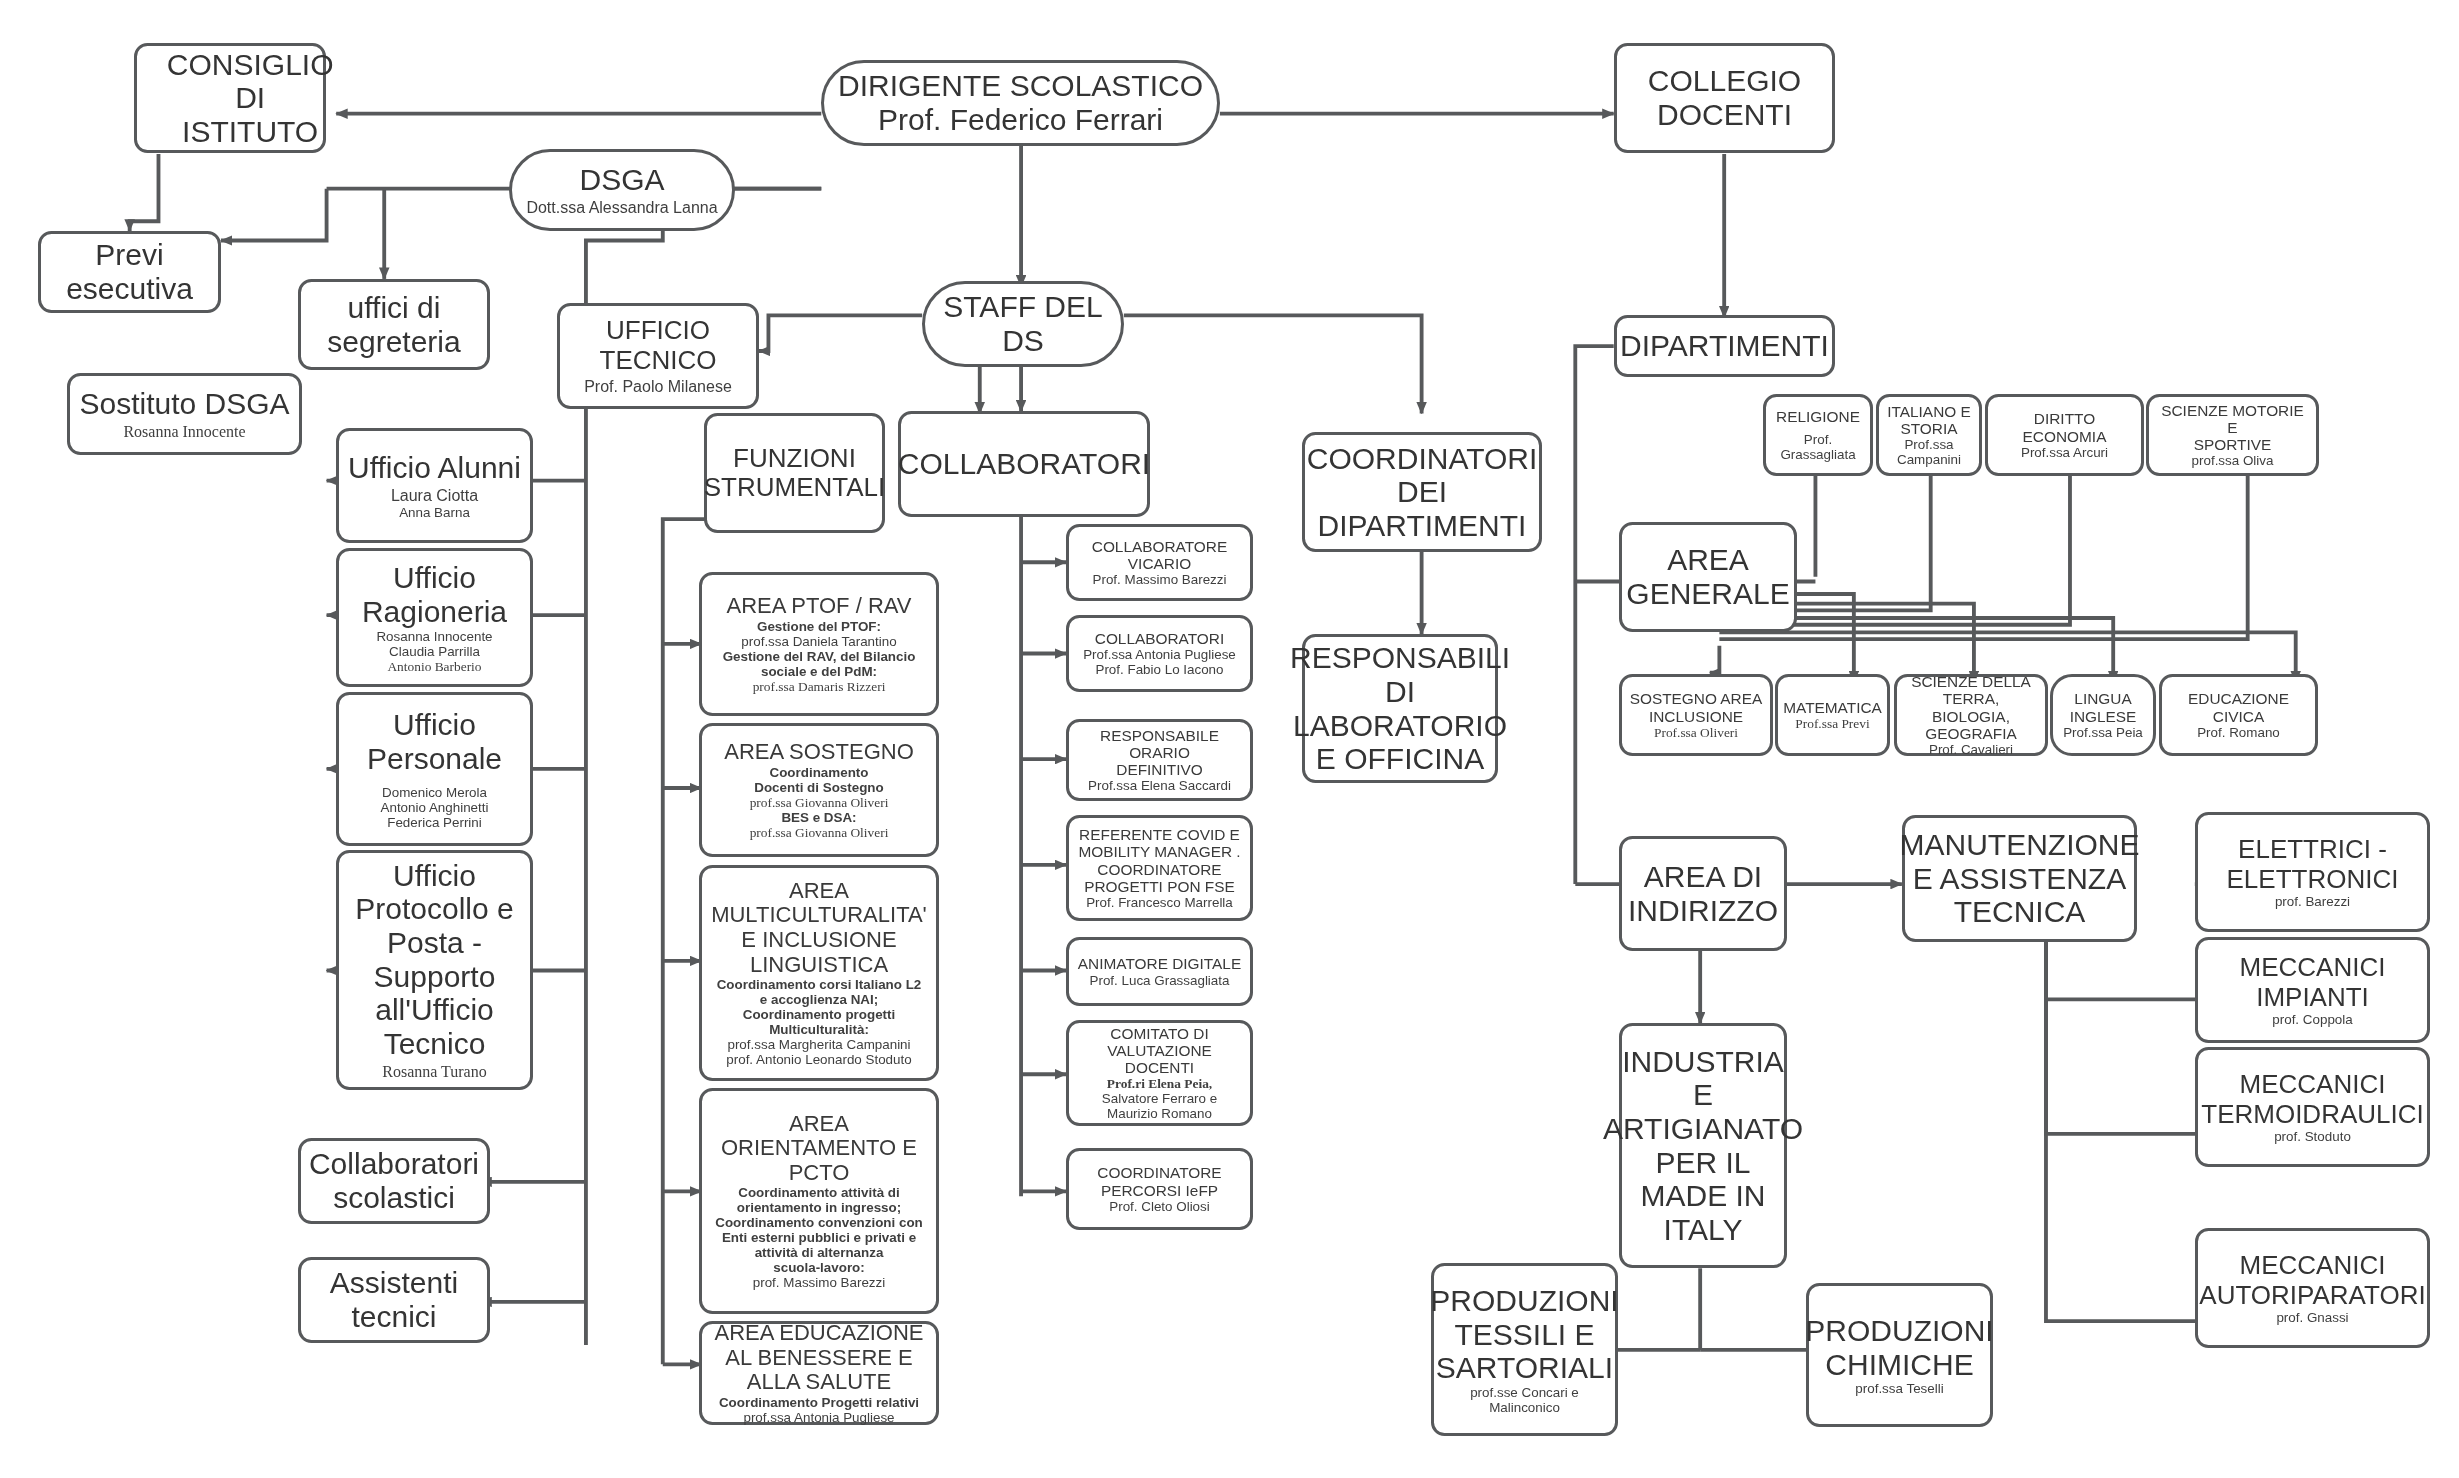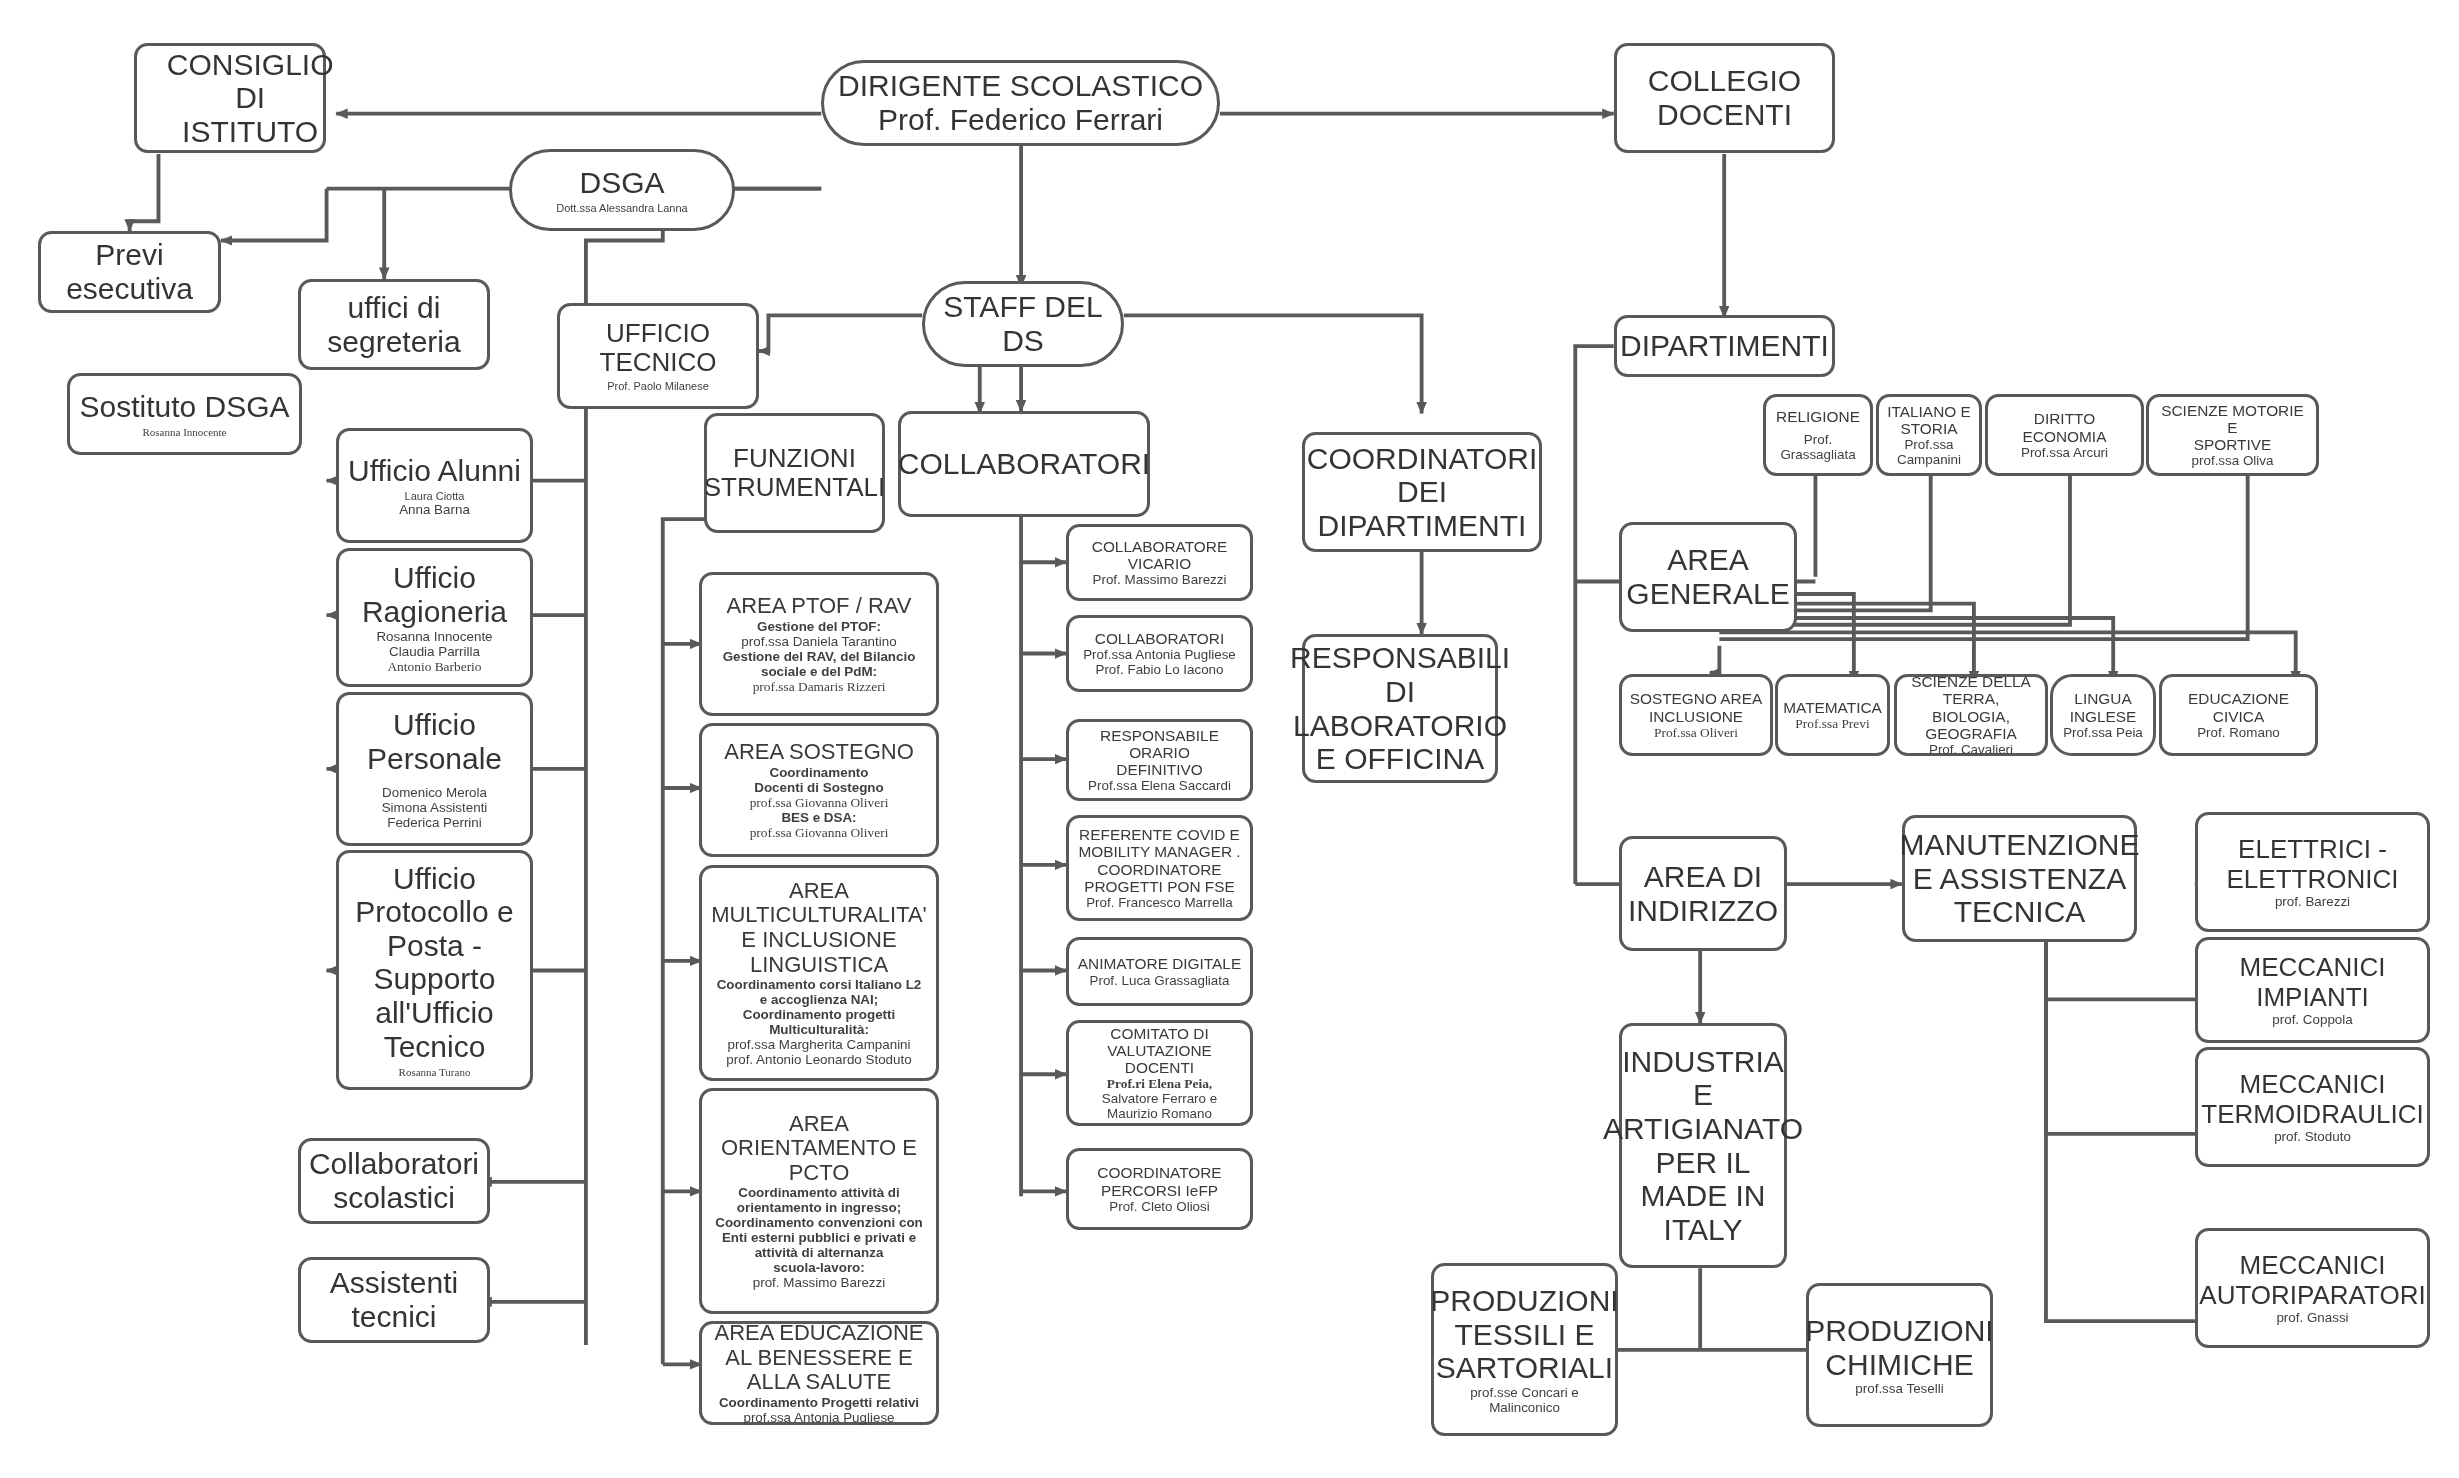--- a/index.html
+++ b/index.html
@@ -7,21 +7,21 @@
   #canvas{position:relative;width:2459px;height:1479px;background:#fff;overflow:hidden;}
   svg#wires{position:absolute;left:0;top:0;width:2459px;height:1479px;pointer-events:none;}
   .node{position:absolute;box-sizing:border-box;border:3.8px solid #57595b;border-radius:13.4px;background:#fff;
         display:flex;flex-direction:column;align-items:center;justify-content:center;text-align:center;
         padding:5.8px 7.7px;line-height:1.12;}
   .node.pill{border-radius:9606px;}
   .t1{font-size:30px;color:#343434;}
   .t2{font-size:26px;color:#343434;}
   .t3{font-size:22px;color:#3a3a3a;}
   .t5{font-size:15.4px;color:#3a3a3a;}
-  .sub{font-size:11px;color:#3f3f3f;margin-top:2.9px;}
+  .sub{font-size:16px;color:#3f3f3f;margin-top:2.9px;}
   .sub-s{font-size:13.4px;color:#3f3f3f;}
   .bold{font-weight:bold;}
   .ser{font-family:"Liberation Serif", serif;}
   .lines{display:block;}
   .lines span{display:block;}
 </style>
 </head>
 <body>
 
 <div id="canvas">
@@ -197,21 +197,21 @@
     <div class="sub-s">Claudia Parrilla</div>
     <div class="sub-s ser">Antonio Barberio</div>
   </div>
 
   <div class="node" style="left:336px;top:692px;width:197px;height:154px;">
     <div class="t1 lines">
         <span>Ufficio</span>
         <span>Personale</span>
       </div>
     <div class="sub-s" style="margin-top:9.6px;">Domenico Merola</div>
-    <div class="sub-s">Simona Assistenti</div>
+    <div class="sub-s">Antonio Anghinetti</div>
     <div class="sub-s">Federica Perrini</div>
   </div>
 
   <div class="node" style="left:336px;top:850px;width:197px;height:240px;">
     <div class="t1 lines">
         <span>Ufficio</span>
         <span>Protocollo e</span>
         <span>Posta -</span>
         <span>Supporto</span>
         <span>all'Ufficio</span>

